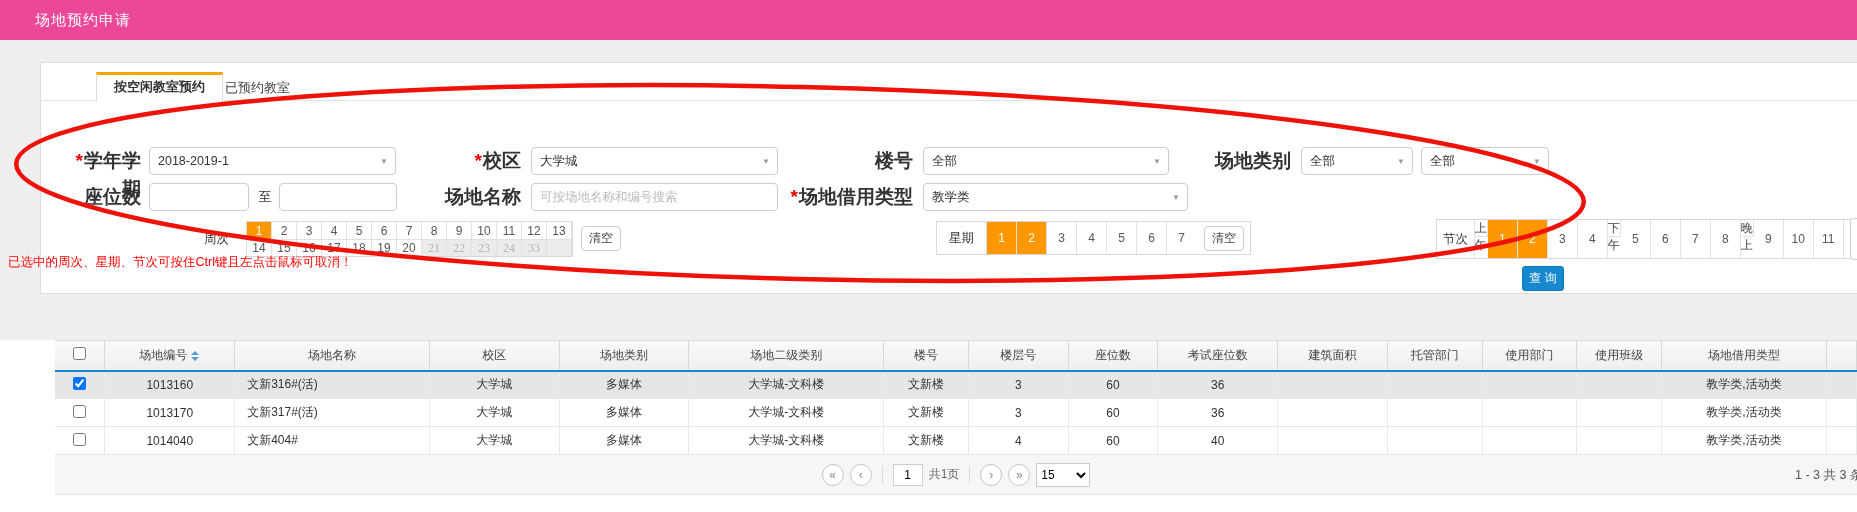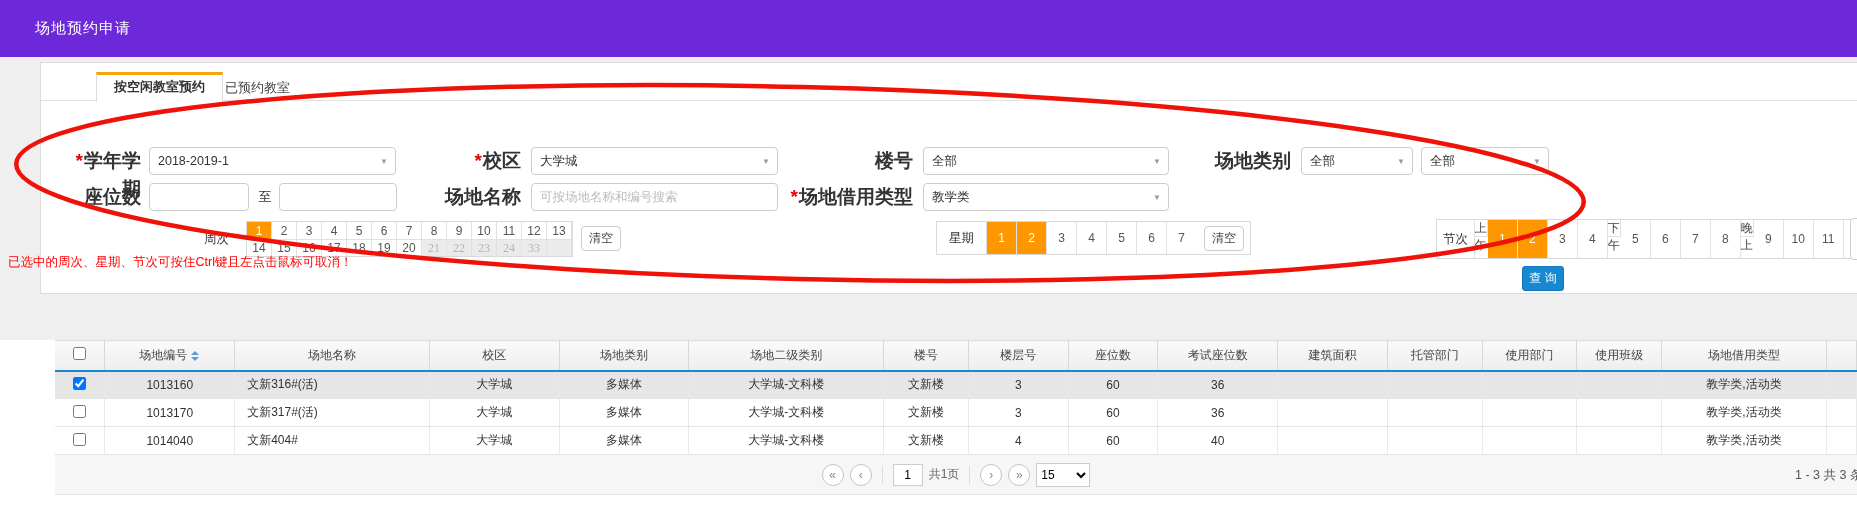--- a/index.html
+++ b/index.html
@@ -4,22 +4,22 @@
 <style>
   * { box-sizing: border-box; margin: 0; padding: 0; }
   html,body { width:1857px; height:512px; }
   body {
     font-family: "Liberation Sans", "DejaVu Sans", sans-serif;
     font-size: 12px; color:#333; background:#efefef; overflow:hidden;
   }
   .page { position:relative; width:1857px; height:512px; }
 
   
-  .topbar { position:absolute; left:0; top:0; width:1857px; height:57px;
-    background:#6d28d9; color:#fff; display:flex; align-items:center; padding-left:35px;
+  .topbar { position:absolute; left:0; top:0; width:1857px; height:40px;
+    background:#ec4899; color:#fff; display:flex; align-items:center; padding-left:35px;
     font-size:15px; letter-spacing:1px; }
 
   
   .panel { position:absolute; left:40px; top:62px; width:1820px; height:232px;
     background:#fff; border:1px solid #ddd; }
   .tabline { position:absolute; left:0; right:0; top:37px; border-bottom:1px solid #e3e3e3; }
   .tab { position:absolute; font-size:13px; cursor:pointer; }
   .tab-active { left:55px; top:9px; height:30px; line-height:24px; padding:0 17px;
     background:#fff; border:1px solid #ddd; border-top:3px solid #f5a50a; border-bottom:none;
     font-weight:bold; z-index:3; }
@@ -151,21 +151,21 @@
 
     <div class="flabel" style="left:20px;top:120px;width:80px"><span>座位数</span></div>
     <input class="tinput" style="left: 108px; top: 120px; width: 100px;" value="">
     <div class="to-label" style="left:214px;top:120px;width:20px;text-align:center">至</div>
     <input class="tinput" style="left: 238px; top: 120px; width: 118px;" value="">
 
     <div class="flabel" style="left:400px;top:120px;width:80px"><span>场地名称</span></div>
     <input class="tinput" style="left: 490px; top: 120px; width: 247px;" placeholder="可按场地名称和编号搜索">
 
     <div class="flabel" style="left:746px;top:120px;width:126px"><span class="req">*</span><span>场地借用类型</span></div>
-    <div class="combo" style="left:882px;top:120px;width:246px">
+    <div class="combo" style="left:882px;top:120px;width:265px">
         <span>教学类</span>
         <span class="arrow">▼</span>
       </div>
 
     <div class="wk-label" style="left:163px;top:158px;width:40px;line-height:36px">周次</div>
     <div class="week-grid">
       <div class="wcell sel">1</div>
       <div class="wcell">2</div>
       <div class="wcell">3</div>
       <div class="wcell">4</div>

